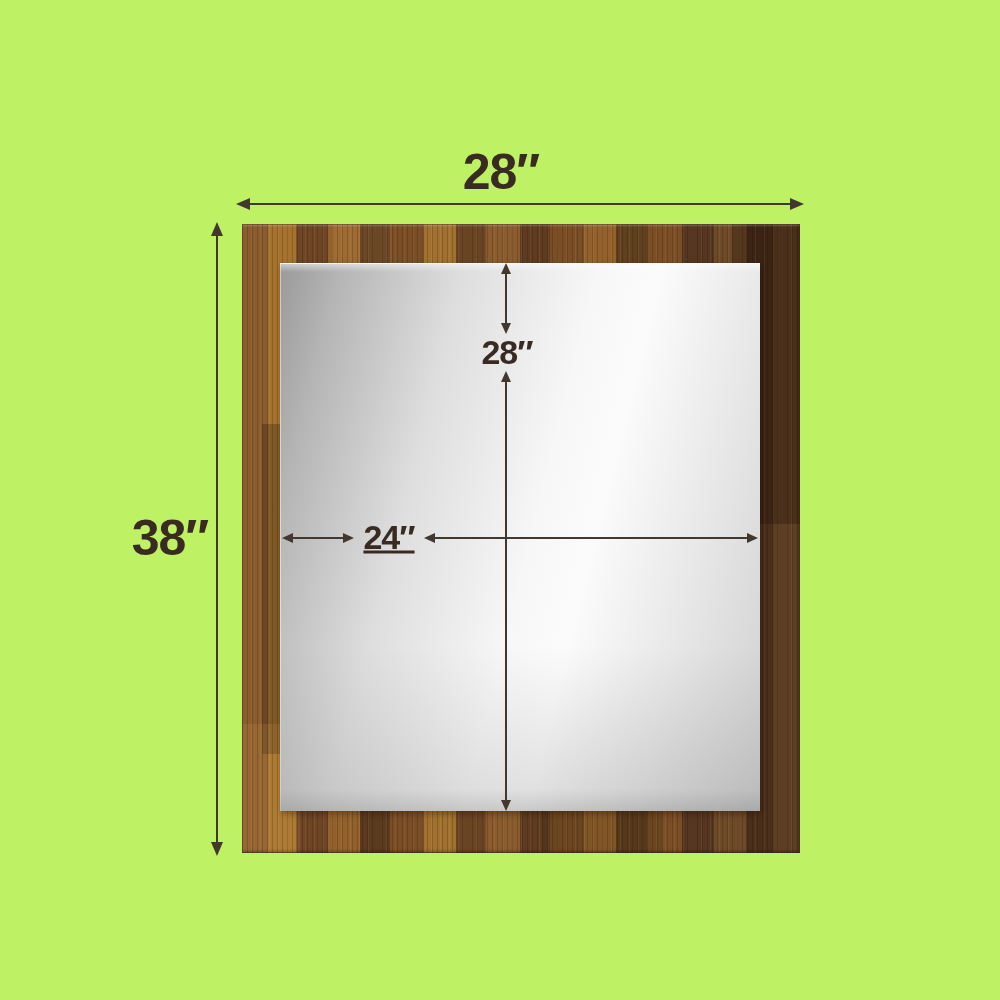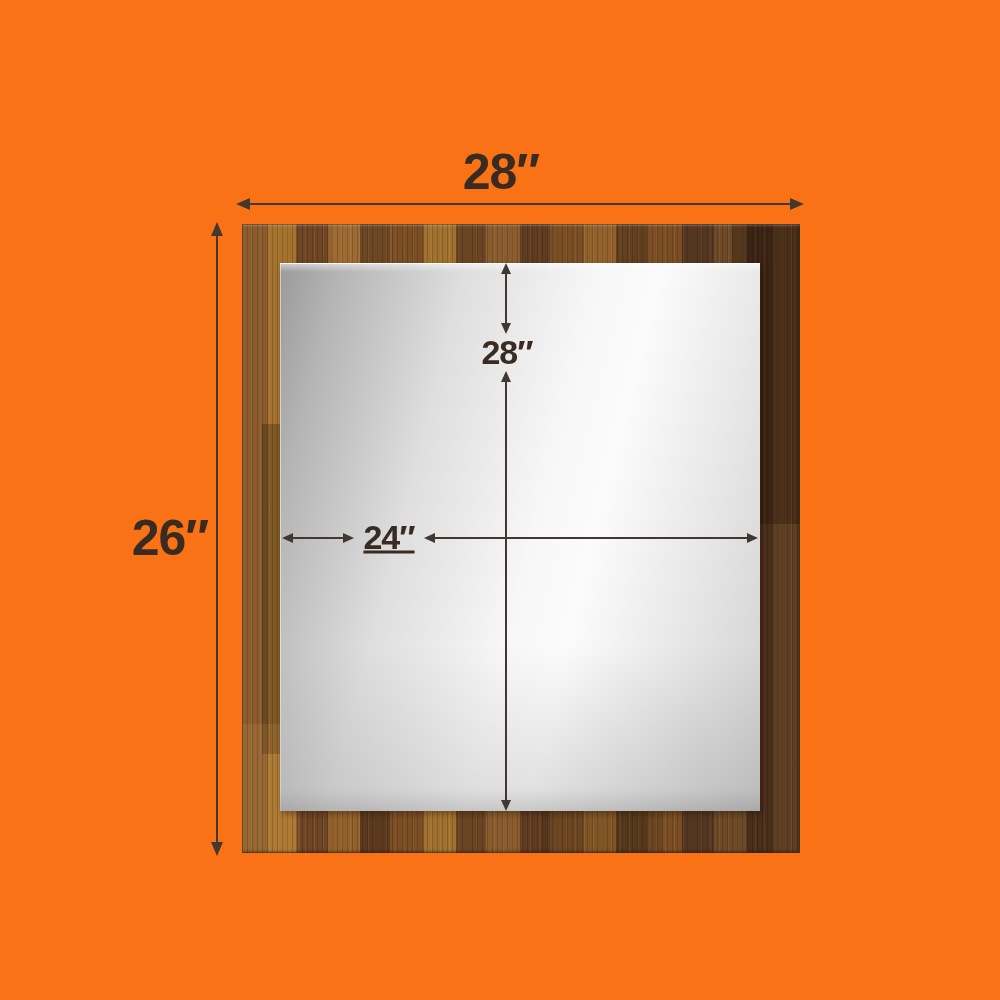--- a/index.html
+++ b/index.html
@@ -1,21 +1,21 @@
 <!DOCTYPE html>
 <html><head>
 <meta charset="utf-8">
 <style>
   html,body{margin:0;padding:0;}
   body{
     width:1000px;height:1000px;background:#ffffff;
     font-family:"Liberation Sans","DejaVu Sans",sans-serif;
     position:relative;overflow:hidden;
   }
-  .canvas{position:absolute;left:0;top:0;width:1000px;height:1000px;background:#f97316;}
+  .canvas{position:absolute;left:0;top:0;width:1000px;height:1000px;background:#bef264;}
 
   
   .frame{
     position:absolute;left:242px;top:224px;width:558px;height:629px;
     background:linear-gradient(90deg,
       #8a5c2e 0px,#8a5c2e 26px,
       #a5732e 26px,#a5732e 54px,
       #6e4525 54px,#6e4525 86px,
       #93622c 86px,#93622c 118px,
       #5b3a1e 118px,#5b3a1e 148px,
@@ -96,21 +96,21 @@
   <div class="mirror"></div>
 
   <div class="h-line" style="left:247px;top:203px;width:546px;"></div>
   <div class="ah ah-left-lg" style="left:236px;top:198px;"></div>
   <div class="ah ah-right-lg" style="left:790px;top:198px;"></div>
   <div class="dim-label lbl-lg" style="left:501px;top:172px;">28″</div>
 
   <div class="v-line" style="left:216px;top:230px;height:618px;"></div>
   <div class="ah ah-up-lg" style="left:211px;top:222px;"></div>
   <div class="ah ah-down-lg" style="left:211px;top:842px;"></div>
-  <div class="dim-label lbl-lg" style="left:170px;top:538px;">26″</div>
+  <div class="dim-label lbl-lg" style="left:170px;top:538px;">38″</div>
 
   <div class="v-line" style="left:505px;top:272px;height:54px;"></div>
   <div class="ah ah-up-sm" style="left:501px;top:263px;"></div>
   <div class="ah ah-down-sm" style="left:501px;top:323px;"></div>
   <div class="dim-label lbl-sm" style="left:507px;top:352px;">28″</div>
   <div class="v-line" style="left:505px;top:380px;height:422px;"></div>
   <div class="ah ah-up-sm" style="left:501px;top:371px;"></div>
   <div class="ah ah-down-sm" style="left:501px;top:800px;"></div>
 
   <div class="h-line" style="left:291px;top:537px;width:54px;"></div>

